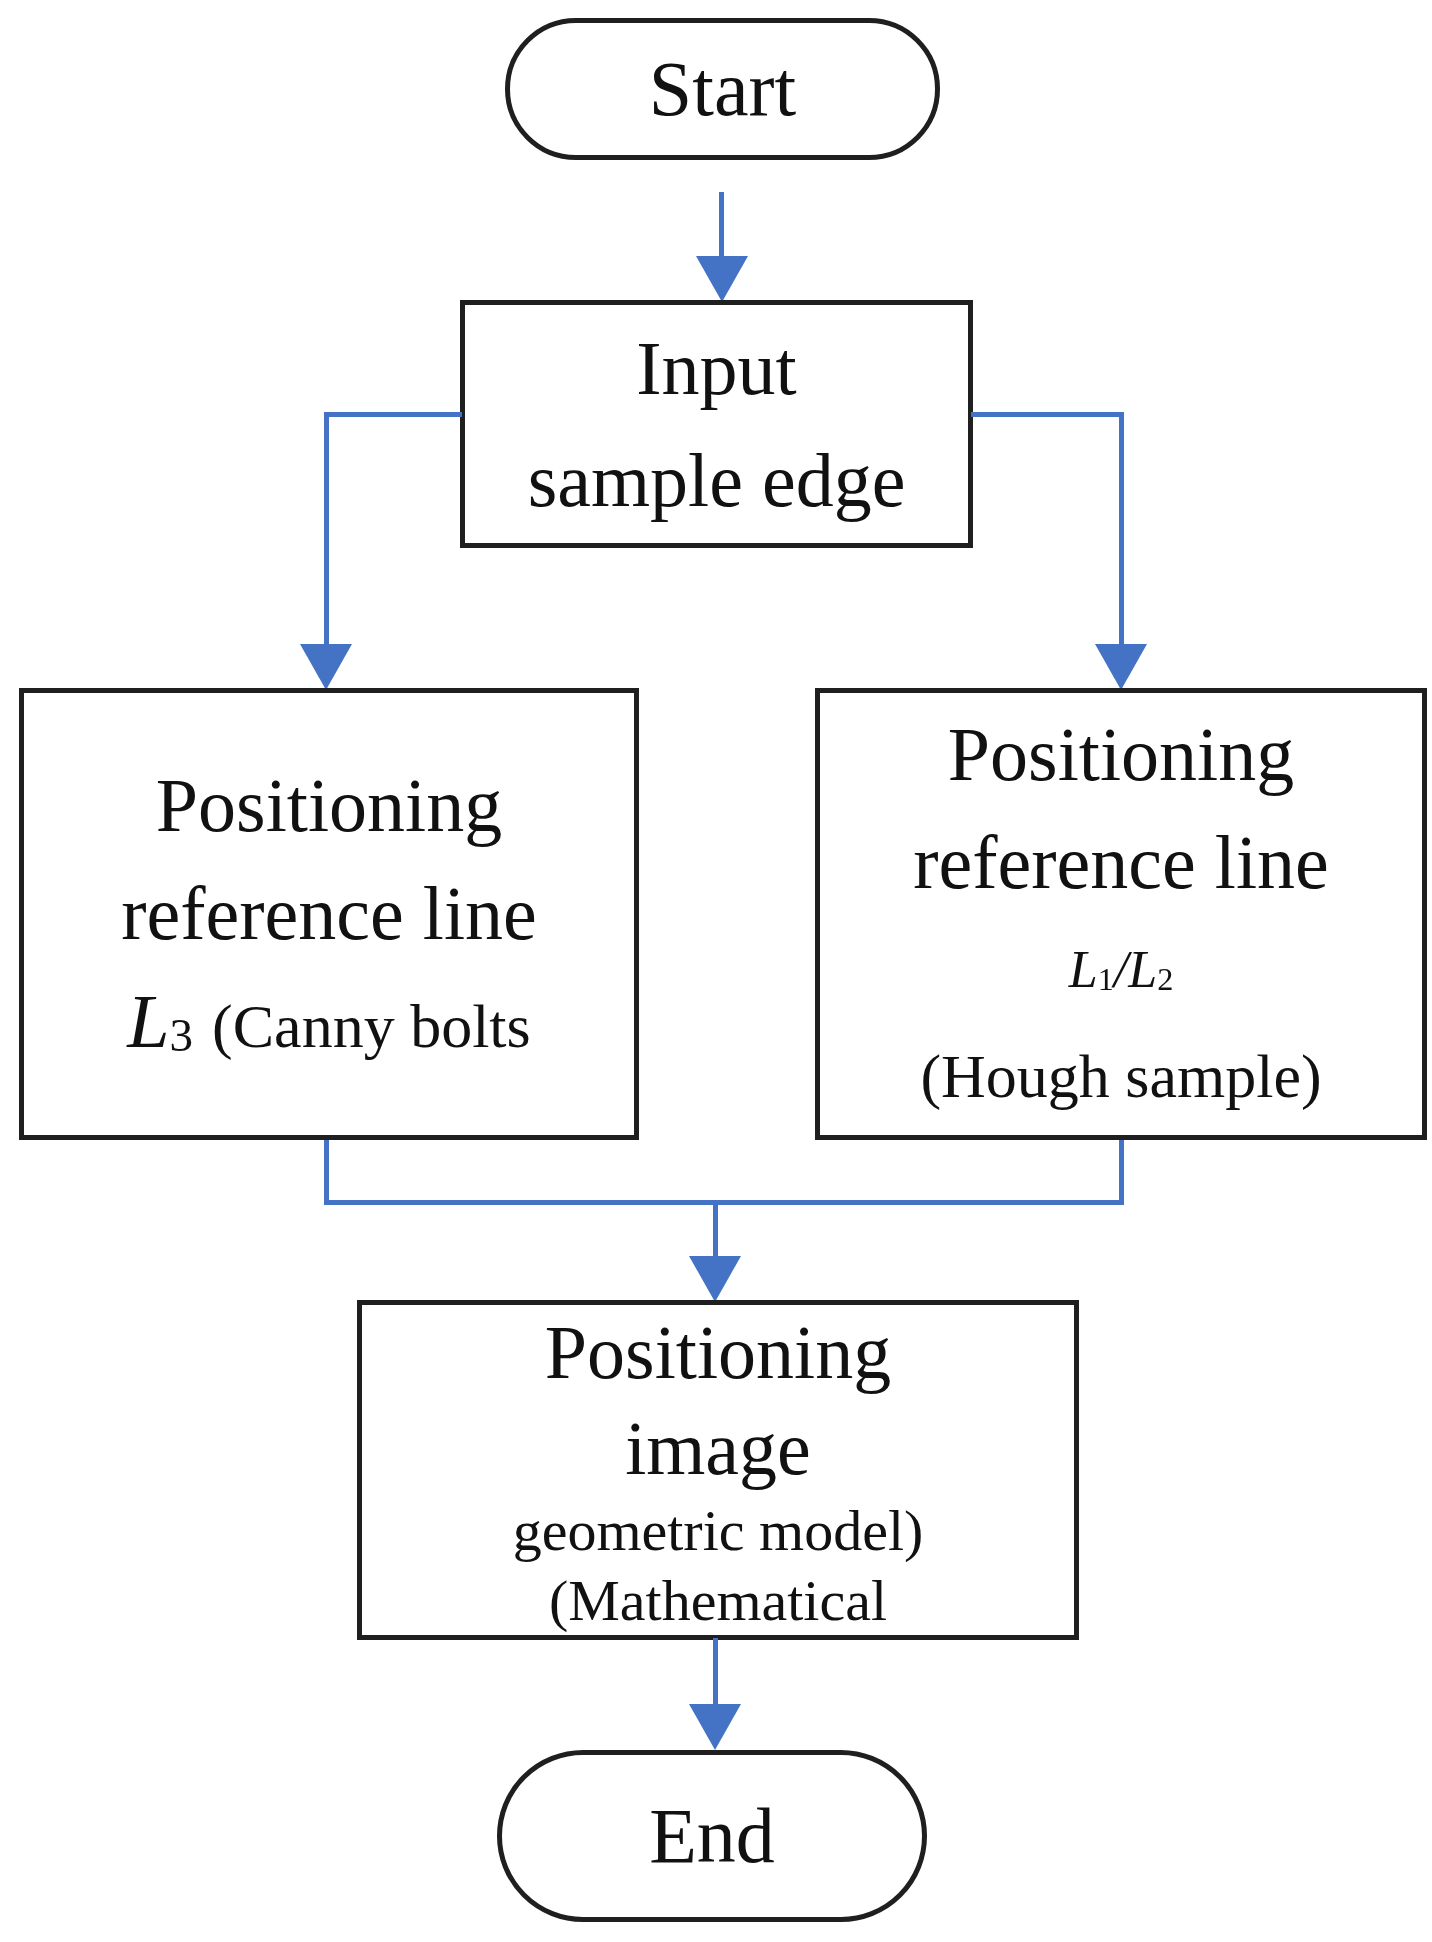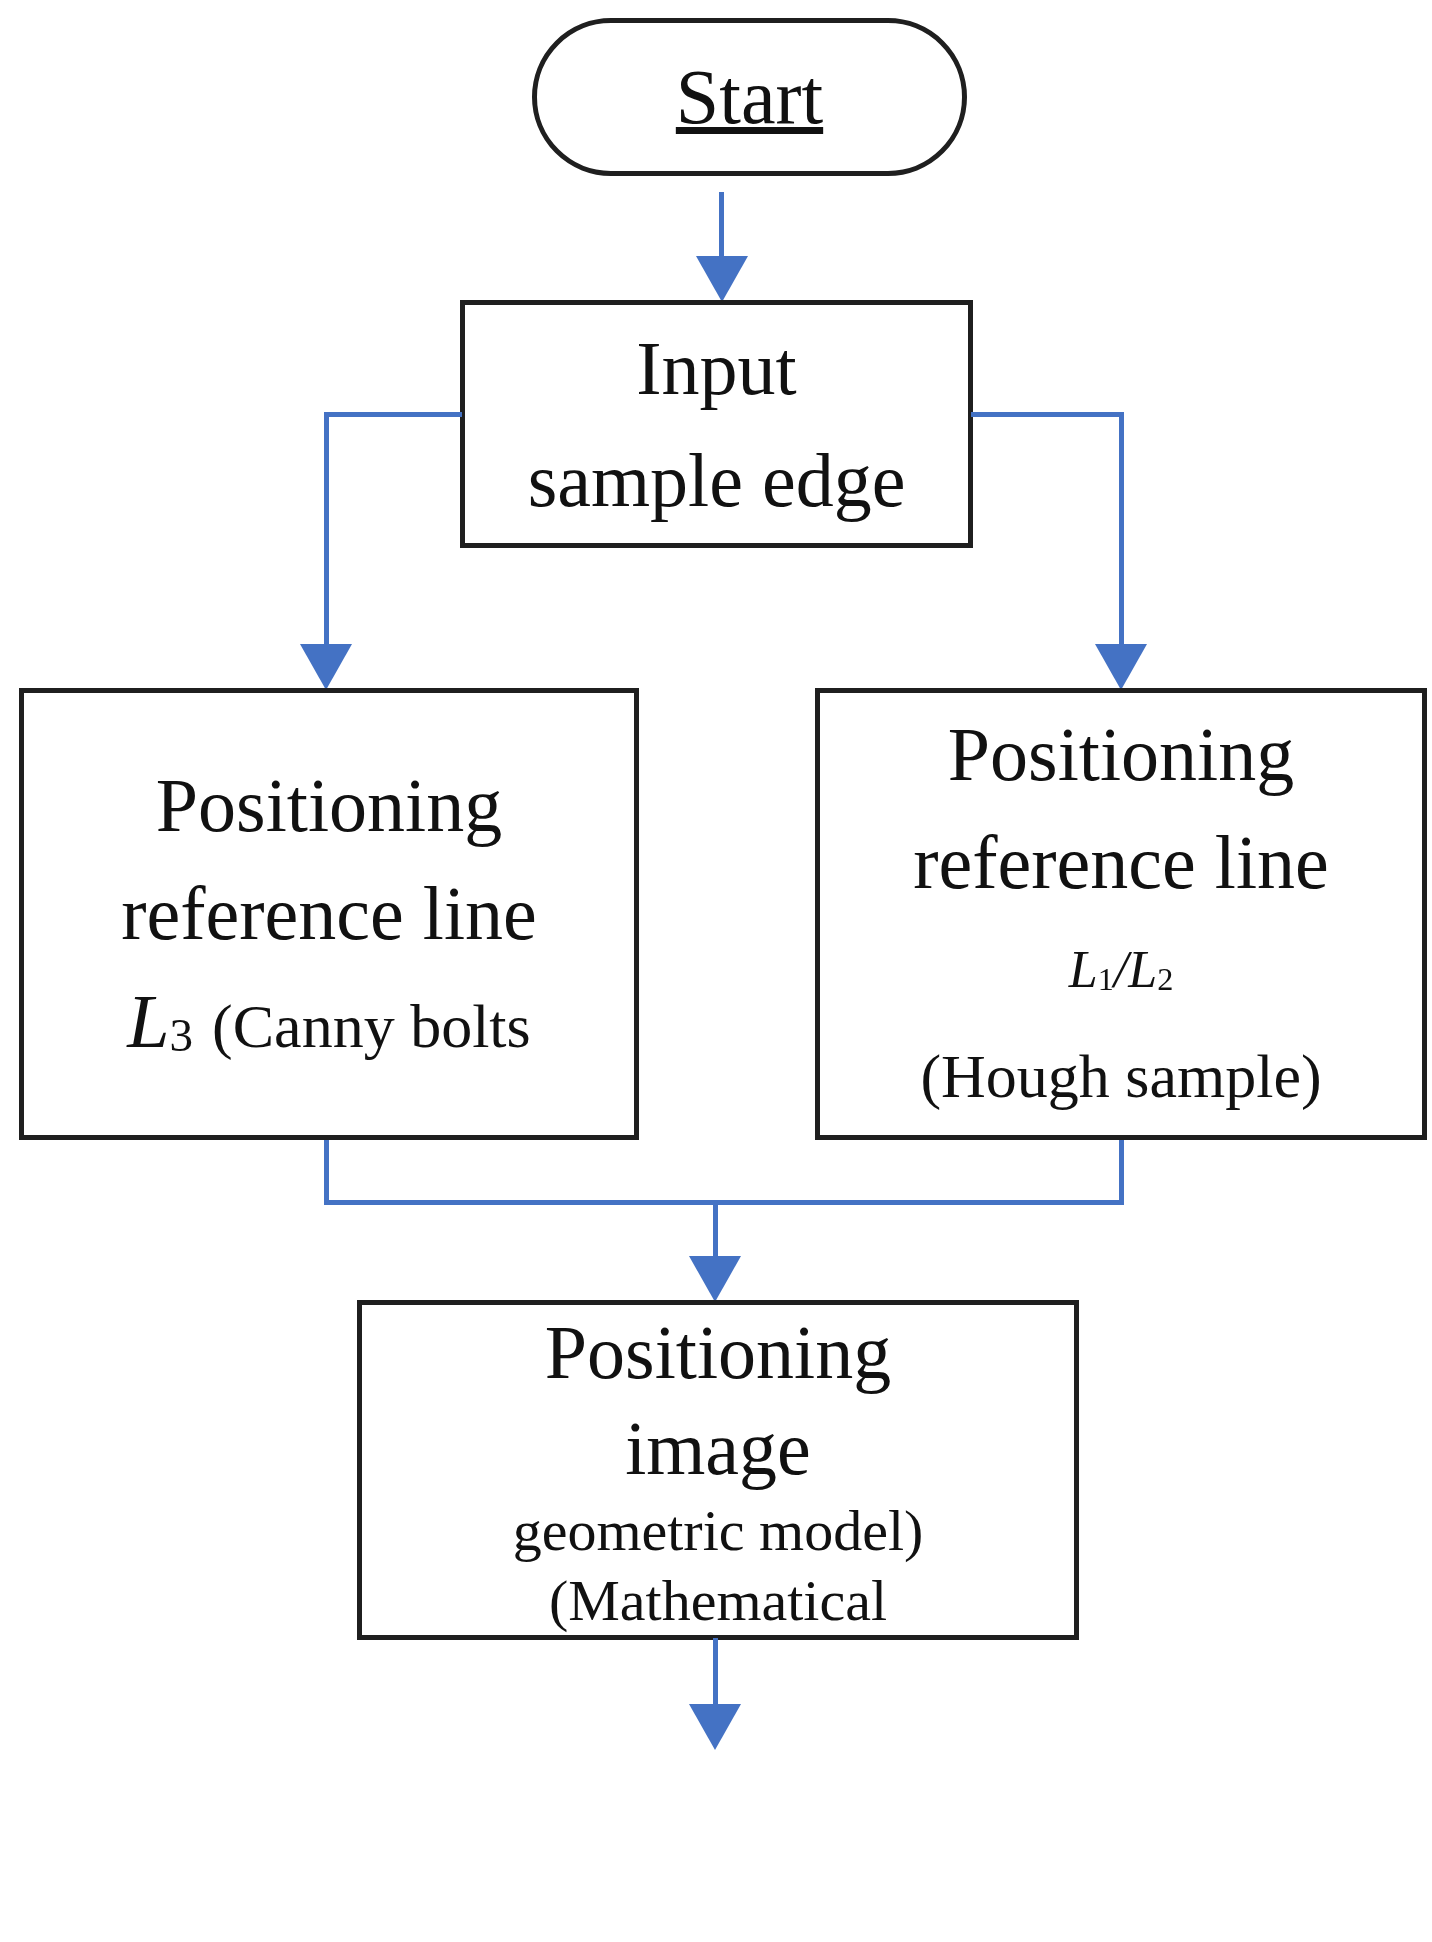--- a/index.html
+++ b/index.html
@@ -44,21 +44,21 @@
     border-left:26px solid transparent;
     border-right:26px solid transparent;
     border-top:46px solid var(--accent);
   }
 </style>
 </head>
 <body>
 
 <div class="stage">
 
-  <div class="node terminator" style="left:532px;top:18px;width:435px;height:158px;text-decoration:underline;">
+  <div class="node terminator" style="left:505px;top:18px;width:435px;height:142px;">
     <span class="oval-label">Start</span>
   </div>
 
   <div class="vline" style="left:719px;top:192px;height:66px;"></div>
   <div class="arrowhead" style="left:696px;top:256px;"></div>
 
   <div class="node" style="left:460px;top:300px;width:513px;height:248px;">
     <div class="input-line">Input</div>
     <div class="input-line">sample edge</div>
   </div>
@@ -93,14 +93,17 @@
   <div class="node" style="left:357px;top:1300px;width:722px;height:340px;">
     <div class="bolts-main">Positioning</div>
     <div class="bolts-main">image</div>
     <div class="paren-sm">geometric model)</div>
     <div class="paren-sm">(Mathematical</div>
   </div>
 
   <div class="vline" style="left:713px;top:1638px;height:68px;"></div>
   <div class="arrowhead" style="left:689px;top:1704px;"></div>
 
+  <div class="node terminator" style="left:497px;top:1750px;width:430px;height:172px;">
+    <span class="oval-label">End</span>
+  </div>
 
 </div>
 
 </body></html>

